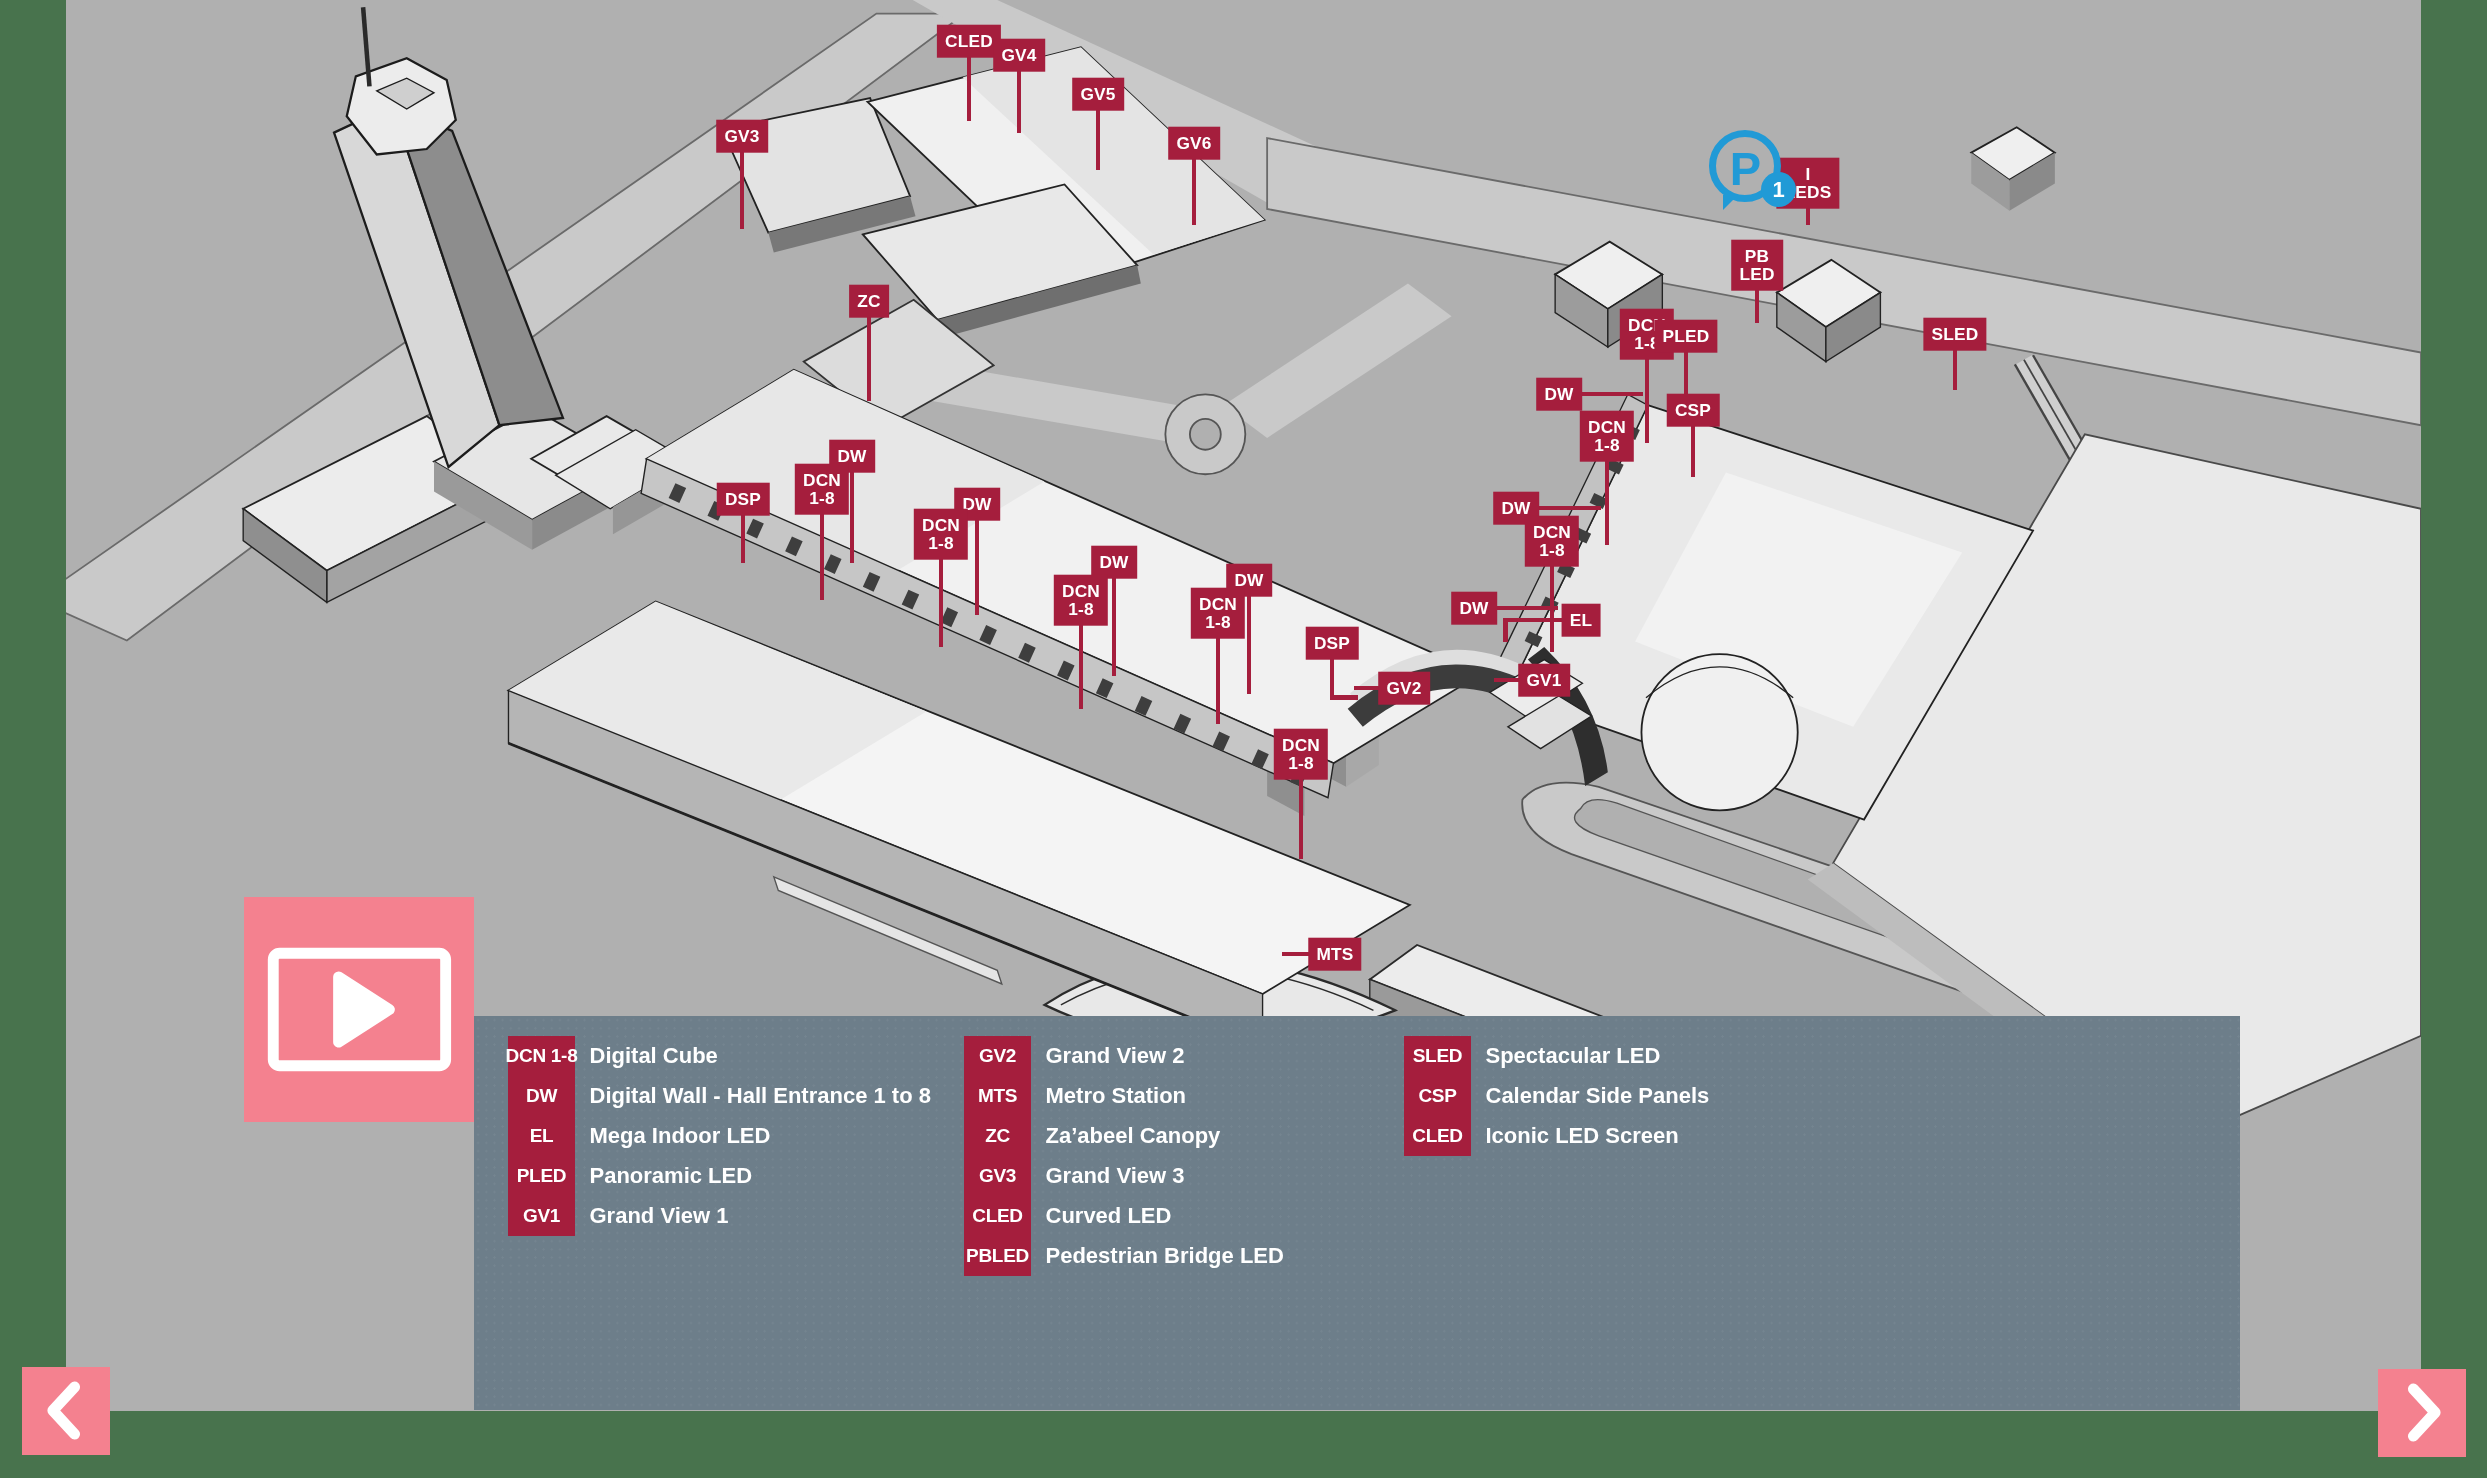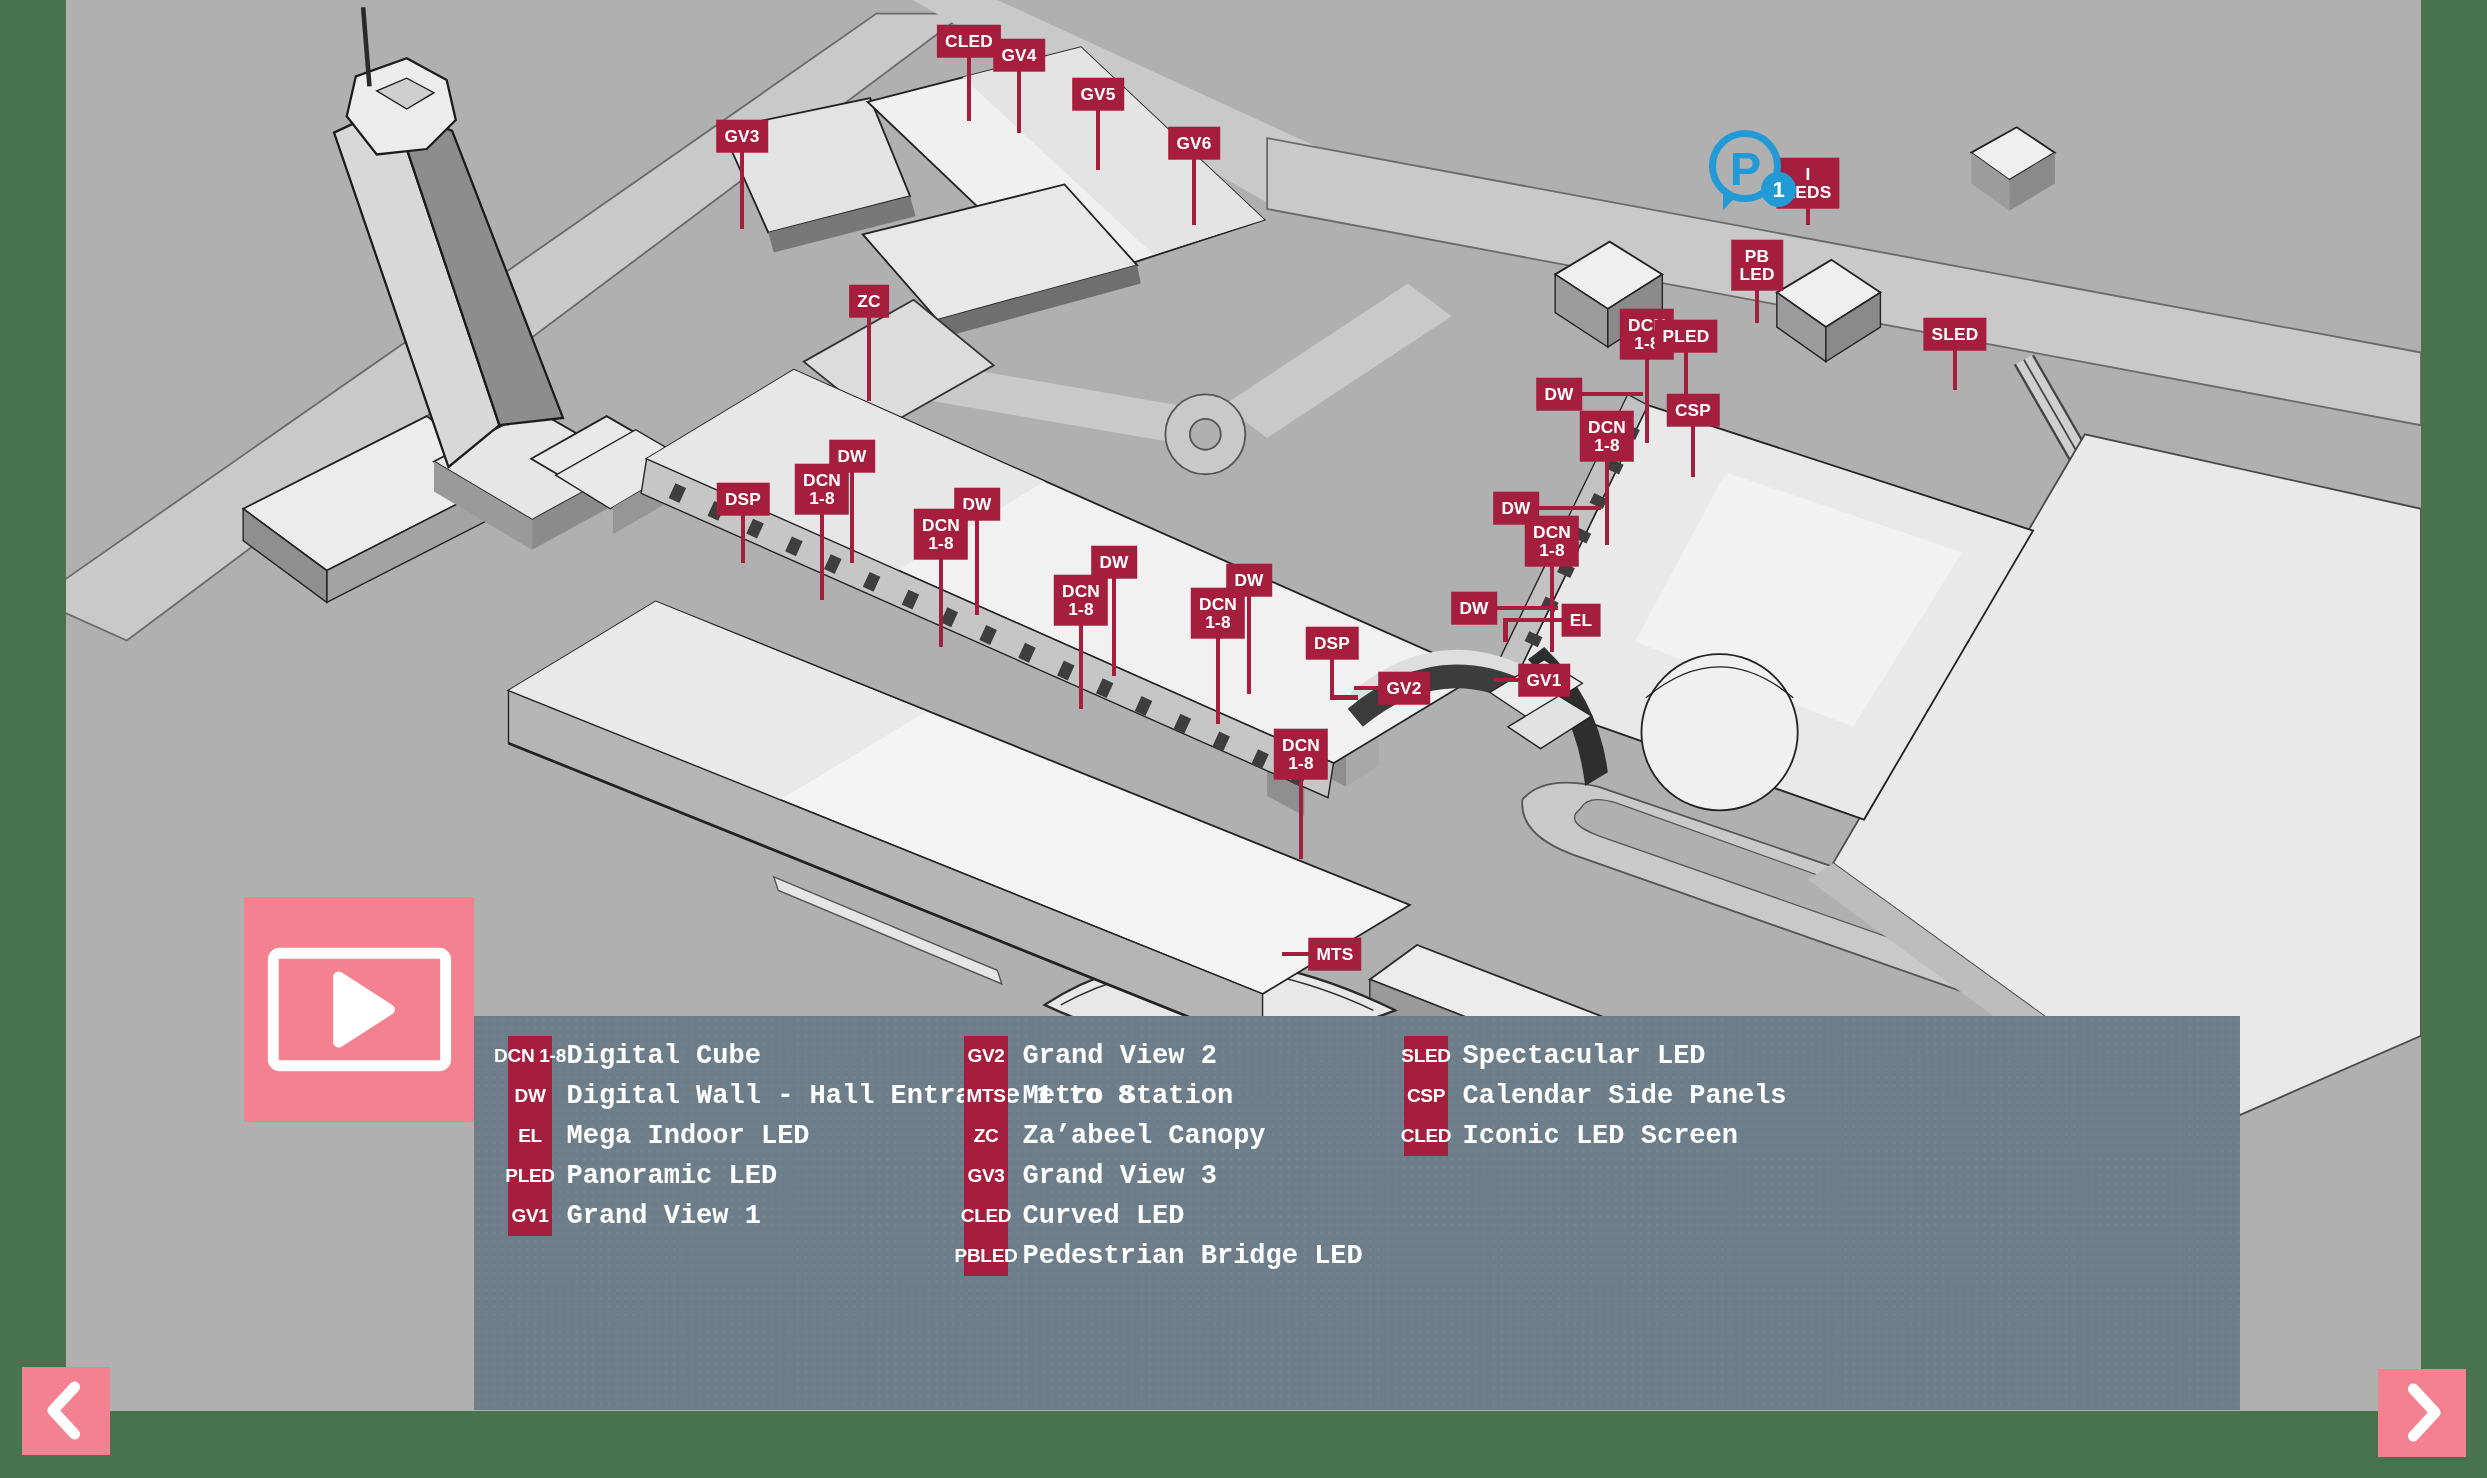--- a/index.html
+++ b/index.html
@@ -49,26 +49,26 @@
     background:#6d7e8a;
     background-image:radial-gradient(rgba(255,255,255,.05) 1.1px, transparent 1.1px);
     background-size:8.2px 8.2px;
   }
   .lcol{position:absolute;top:20px;}
   #legend-col-0{left:34px;}
   #legend-col-1{left:490px;}
   #legend-col-2{left:930px;}
   .lrow{display:flex;height:40px;align-items:stretch;}
   .lbadge{
-    width:44px;background:#a51e3d;color:#fff;font-weight:bold;font-size:19px;
+    width:67px;background:#a51e3d;color:#fff;font-weight:bold;font-size:19px;
     display:flex;align-items:center;justify-content:center;letter-spacing:-0.3px;white-space:nowrap;
   }
   .lbadge.empty{background:transparent;}
   .ltext{
-    margin-left:14.5px;color:#fff;font-weight:bold;font-size:27px;line-height:40px;white-space:nowrap;font-family:Liberation Mono, monospace;
+    margin-left:14.5px;color:#fff;font-weight:bold;font-size:22px;line-height:40px;white-space:nowrap;
   }
   
   #video-btn{
     position:absolute;left:244px;top:897px;width:230px;height:225px;background:#f4818f;
     border:none;cursor:pointer;padding:0;
   }
   
   .navbtn{position:absolute;width:88px;height:88px;background:#f4818f;border:none;cursor:pointer;padding:0;}
   #prev{left:22px;top:1367px;}
   #next{left:2378px;top:1369px;}

